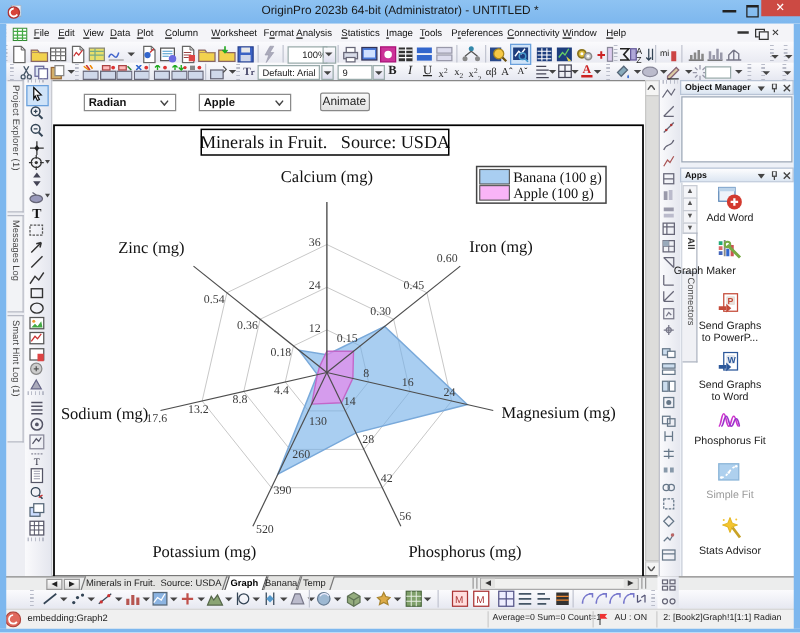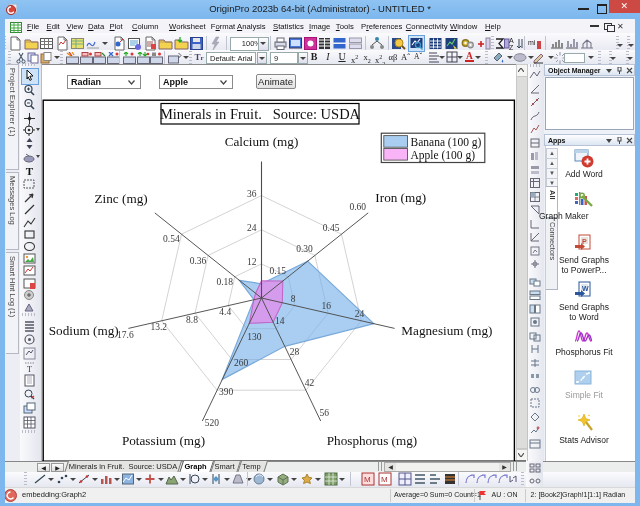--- a/index.html
+++ b/index.html
@@ -989,21 +989,21 @@
 <div style="position:absolute;left:539px;top:435px;width:90px;text-align:center;font:8.5px 'Liberation Sans',sans-serif;color:#1a1a1a;">Stats Advisor</div>
 
 <div style="position:absolute;left:0px;top:460.5px;width:640px;height:11.5px;background:#eceded;border-top:1px solid #888;"></div>
 <div style="position:absolute;left:37px;top:462.5px;width:13px;height:9.5px;background:linear-gradient(#fbfbfb,#dcdcdc);border:1px solid #999;box-sizing:border-box;font:6px 'Liberation Sans';color:#222;text-align:center;line-height:8px;">◀</div>
 <div style="position:absolute;left:51px;top:462.5px;width:13px;height:9.5px;background:linear-gradient(#fbfbfb,#dcdcdc);border:1px solid #999;box-sizing:border-box;font:6px 'Liberation Sans';color:#222;text-align:center;line-height:8px;">▶</div>
 <div style="position:absolute;left:66px;top:461px;width:112px;height:11px;background:#e4e4e2;border:1px solid #777;border-top:none;transform:skewX(-18deg);"></div>
 <div style="position:absolute;left:68px;top:462px;width:110px;height:10px;font:7.5px 'Liberation Sans',sans-serif;color:#222;text-align:center;line-height:10px;">Minerals in Fruit. &nbsp;Source: USDA</div>
 <div style="position:absolute;left:181px;top:461px;width:29px;height:11px;background:#fff;border:1px solid #555;border-top:none;transform:skewX(-18deg);"></div>
 <div style="position:absolute;left:181px;top:462px;width:29px;height:10px;font:bold 7.5px 'Liberation Sans',sans-serif;color:#000;text-align:center;line-height:10px;">Graph</div>
 <div style="position:absolute;left:212px;top:461px;width:25px;height:11px;background:#e4e4e2;border:1px solid #777;border-top:none;transform:skewX(-18deg);"></div>
-<div style="position:absolute;left:212px;top:462px;width:25px;height:10px;font:7.5px 'Liberation Sans',sans-serif;color:#222;text-align:center;line-height:10px;">Smart</div>
+<div style="position:absolute;left:212px;top:462px;width:25px;height:10px;font:7.5px 'Liberation Sans',sans-serif;color:#222;text-align:center;line-height:10px;">Banana</div>
 <div style="position:absolute;left:239px;top:461px;width:25px;height:11px;background:#e4e4e2;border:1px solid #777;border-top:none;transform:skewX(-18deg);"></div>
 <div style="position:absolute;left:239px;top:462px;width:25px;height:10px;font:7.5px 'Liberation Sans',sans-serif;color:#222;text-align:center;line-height:10px;">Temp</div>
 <div style="position:absolute;left:378px;top:462px;width:2px;height:9px;border-left:1px solid #999;border-right:1px solid #999;"></div>
 <div style="position:absolute;left:384px;top:462px;width:127px;height:10px;background:#f1f1ef;border:1px solid #aaa;box-sizing:border-box;"></div>
 <div style="position:absolute;left:385px;top:463px;width:11px;height:8px;background:#e4e4e2;font:6px 'Liberation Sans';color:#333;text-align:center;line-height:8px;">◀</div>
 <div style="position:absolute;left:499px;top:463px;width:11px;height:8px;background:#e4e4e2;font:6px 'Liberation Sans';color:#333;text-align:center;line-height:8px;">▶</div>
 <div style="position:absolute;left:513px;top:462px;width:2px;height:9px;border-left:1px solid #999;border-right:1px solid #999;"></div>
 
 <div class="abs" style="left:0;top:472px;width:640px;height:15px;background:linear-gradient(#fbfbfd,#e6e8f1);border-bottom:1px solid #c8cad4;"></div>
 <div style="position:absolute;left:24px;top:472px;width:3px;height:14px;background:repeating-linear-gradient(180deg,#b9bcc9 0,#b9bcc9 1px,transparent 1px,transparent 3px);"></div>

